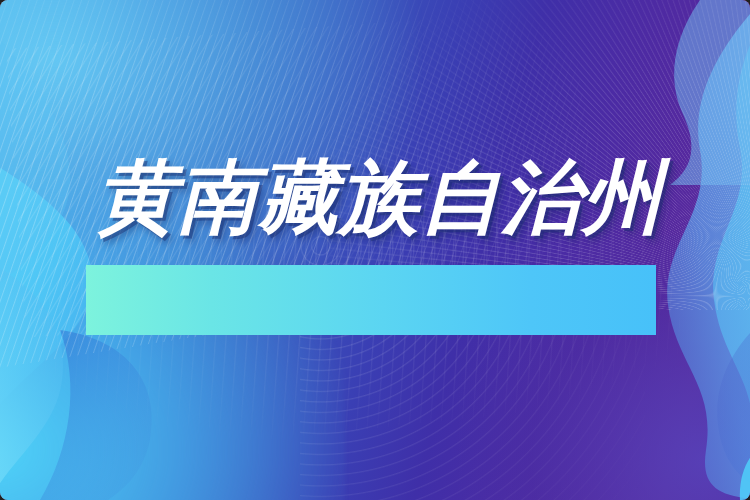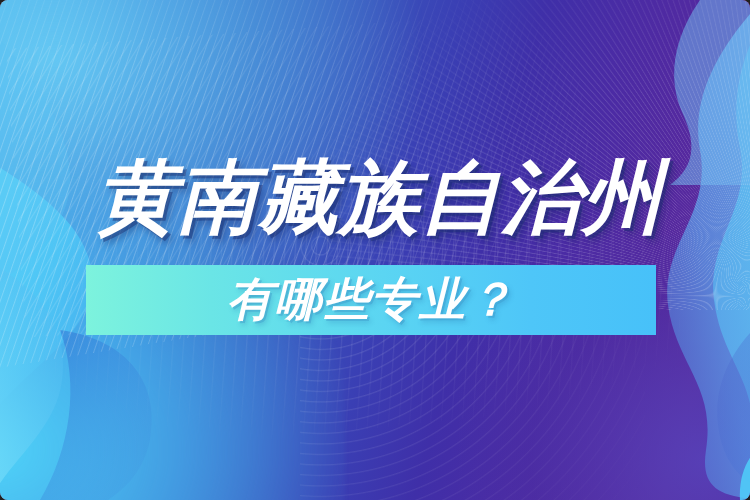--- a/index.html
+++ b/index.html
@@ -257,15 +257,14 @@
   <div class="lines-tl"></div>
   <div class="lines-tl2"></div>
   <div class="lines-mid"></div>
   <div class="lines-fan"></div>
   <div class="lines-arc-bl"></div>
 
   <div class="title">黄南藏族自治州</div>
 
   <div class="highlight-box"></div>
 
-  <div class="subtitle">有哪些专业？</div>
 
 </div>
 
 </body></html>

